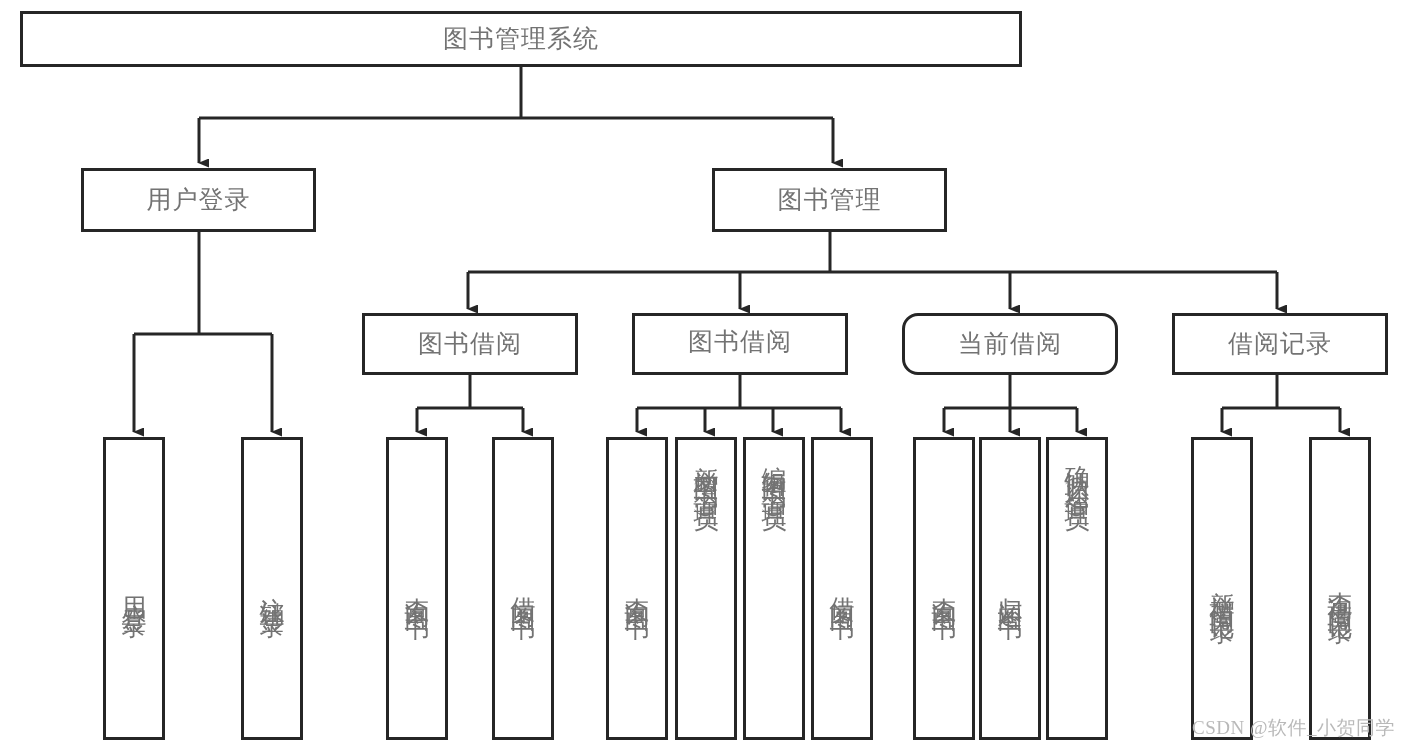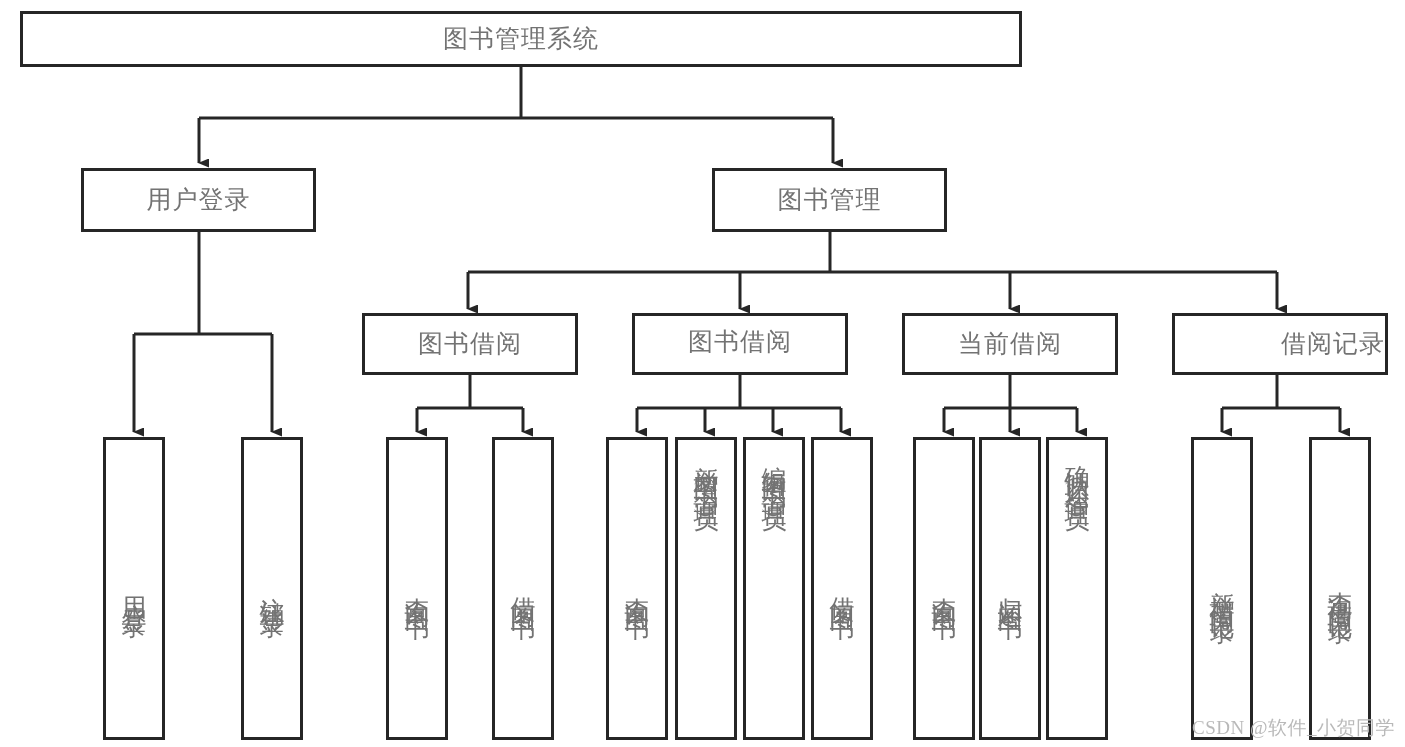--- a/index.html
+++ b/index.html
@@ -131,24 +131,24 @@
   <div class="node horiz" style="left:712px; top:168px; width:235px; height:64px;text-align:right;">
     <span class="node-label">图书管理</span>
   </div>
 
   <div class="node horiz" style="left:362px; top:313px; width:216px; height:62px;">
     <span class="node-label">图书借阅</span>
   </div>
   <div class="node horiz" style="left:632px; top:313px; width:216px; height:62px;font-family:Liberation Mono, monospace;">
     <span class="node-label">图书借阅</span>
   </div>
-  <div class="node horiz" style="left:902px; top:313px; width:216px; height:62px;">
+  <div class="node horiz" style="left:902px; top:313px; width:216px; height:62px;border-radius:16px;">
     <span class="node-label">当前借阅</span>
   </div>
-  <div class="node horiz" style="left:1172px; top:313px; width:216px; height:62px;justify-content:flex-end;">
+  <div class="node horiz" style="left:1172px; top:313px; width:216px; height:62px;">
     <span class="node-label">借阅记录</span>
   </div>
 
   <div class="node vert" style="left:103px; top:437px; width:62px; height:303px;">
     <span class="node-label">用户登录</span>
   </div>
   <div class="node vert" style="left:241px; top:437px; width:62px; height:303px;">
     <span class="node-label">注销登录</span>
   </div>
 

